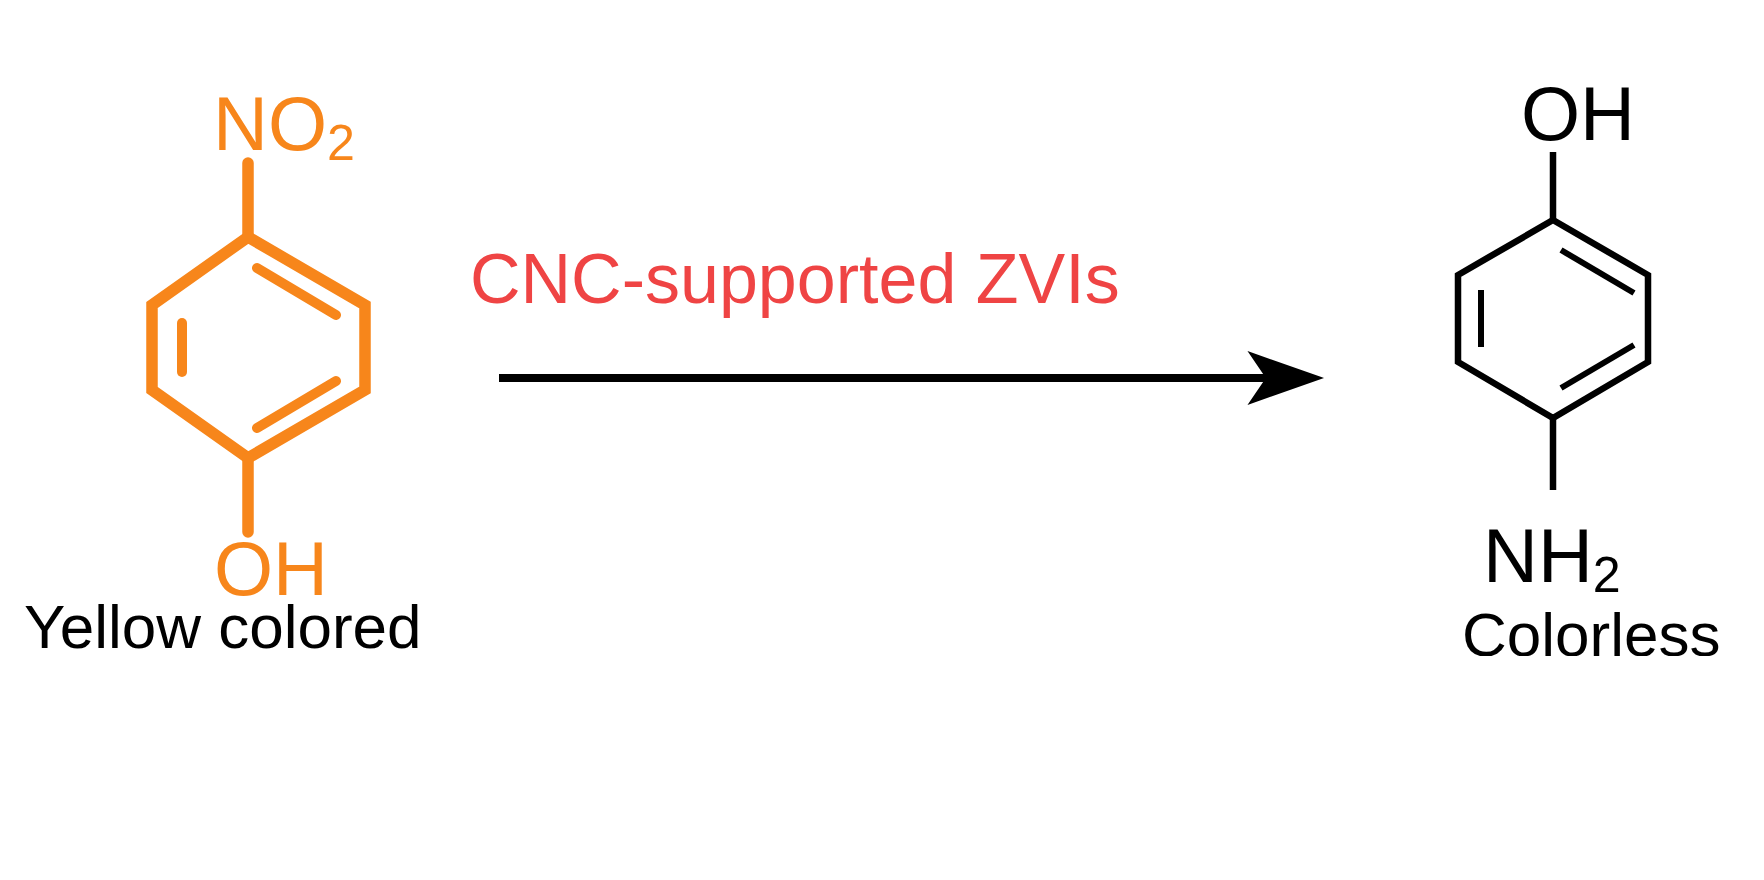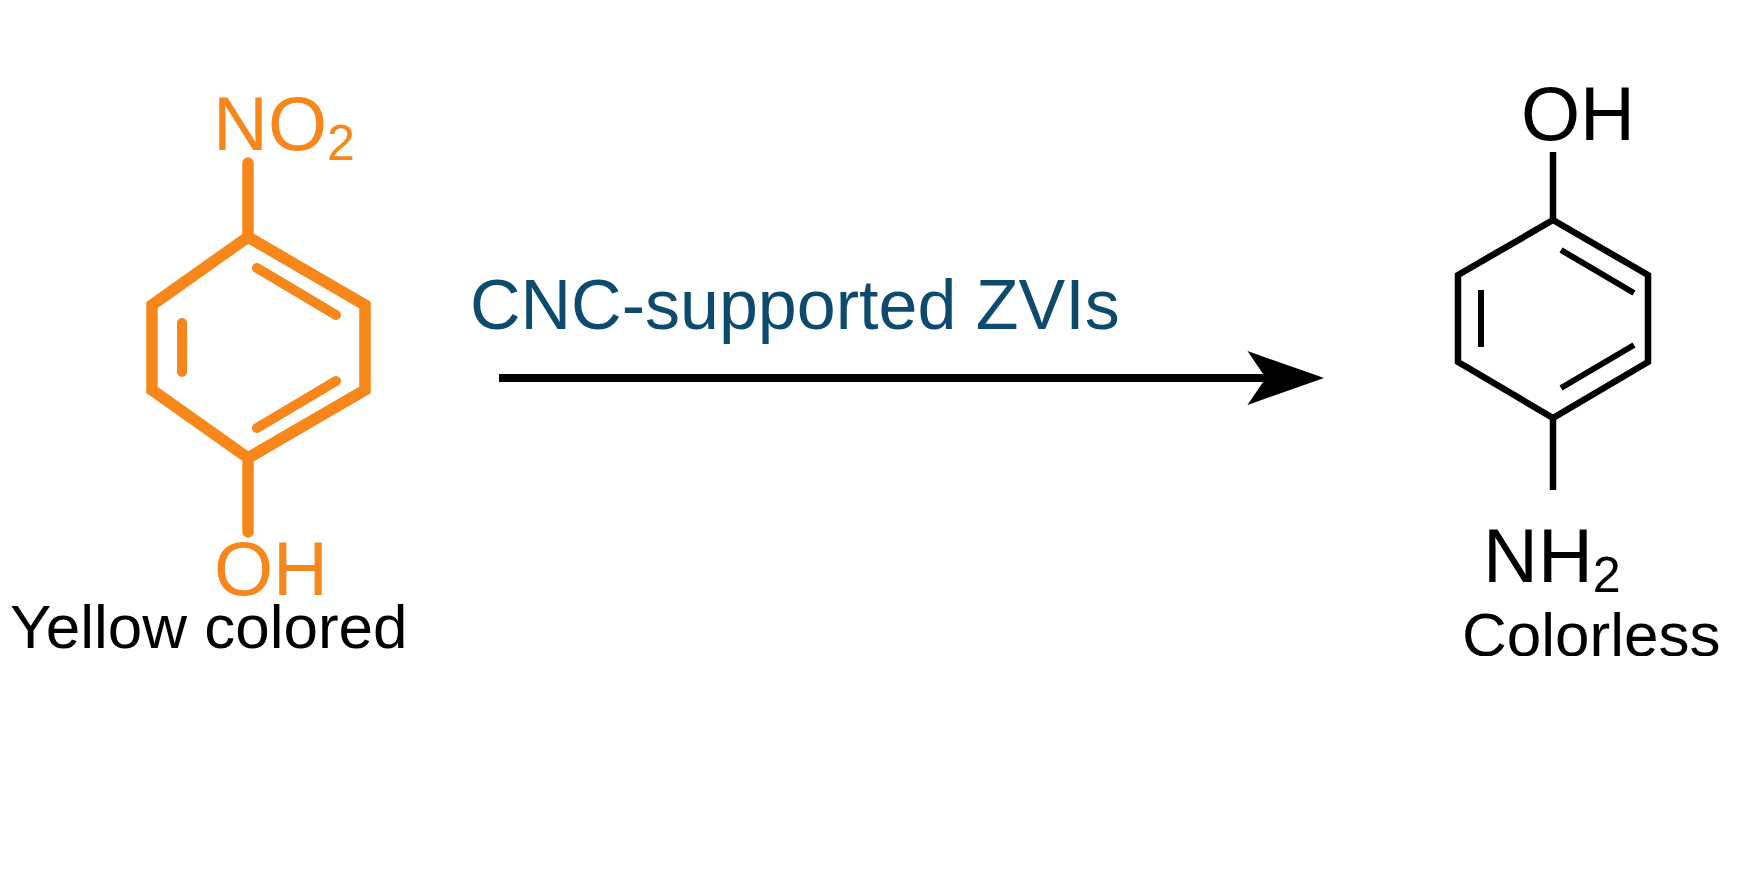--- a/index.html
+++ b/index.html
@@ -53,22 +53,21 @@
     white-space: nowrap;
     color: #000000;
   }
 
   .arrow-label {
     position: absolute;
     font-family: "Liberation Sans", sans-serif;
     font-weight: 400;
     line-height: 1;
     white-space: nowrap;
-    color: #0c4a6e;
-    margin-top: 26px;
+    color: #ef4444;
   }
 
   svg { display: block; }
   .structure-svg { position: absolute; overflow: visible; }
 </style>
 </head>
 <body>
 
 <div id="scheme-root">
 
@@ -94,21 +93,21 @@
         <line x1="137" y1="128" x2="216" y2="175"></line>
 
         <line x1="137" y1="288" x2="216" y2="241"></line>
       </g>
     </svg>
 
     <div class="atom-label" style="left:214px; top:531px; font-size:76px; color:#F7861B;">
       <span>OH</span><span class="sub"></span>
     </div>
 
-    <div class="caption" style="left:10px; top:596px; font-size:62px;">Yellow  colored</div>
+    <div class="caption" style="left:24px; top:596px; font-size:62px;">Yellow  colored</div>
     <div class="caption-number" style="left:225px; top:692px; font-size:62px;">2</div>
   </div>
 
   <div>
     <div class="arrow-label" style="left:470px; top:244px; font-size:70px;">CNC-supported ZVIs</div>
 
     <svg class="structure-svg" style="left:495px; top:345px;" width="850" height="70" viewBox="0 0 850 70">
 
       <line x1="4" y1="33" x2="790" y2="33" stroke="#000000" stroke-width="8" stroke-linecap="butt"></line>
 

